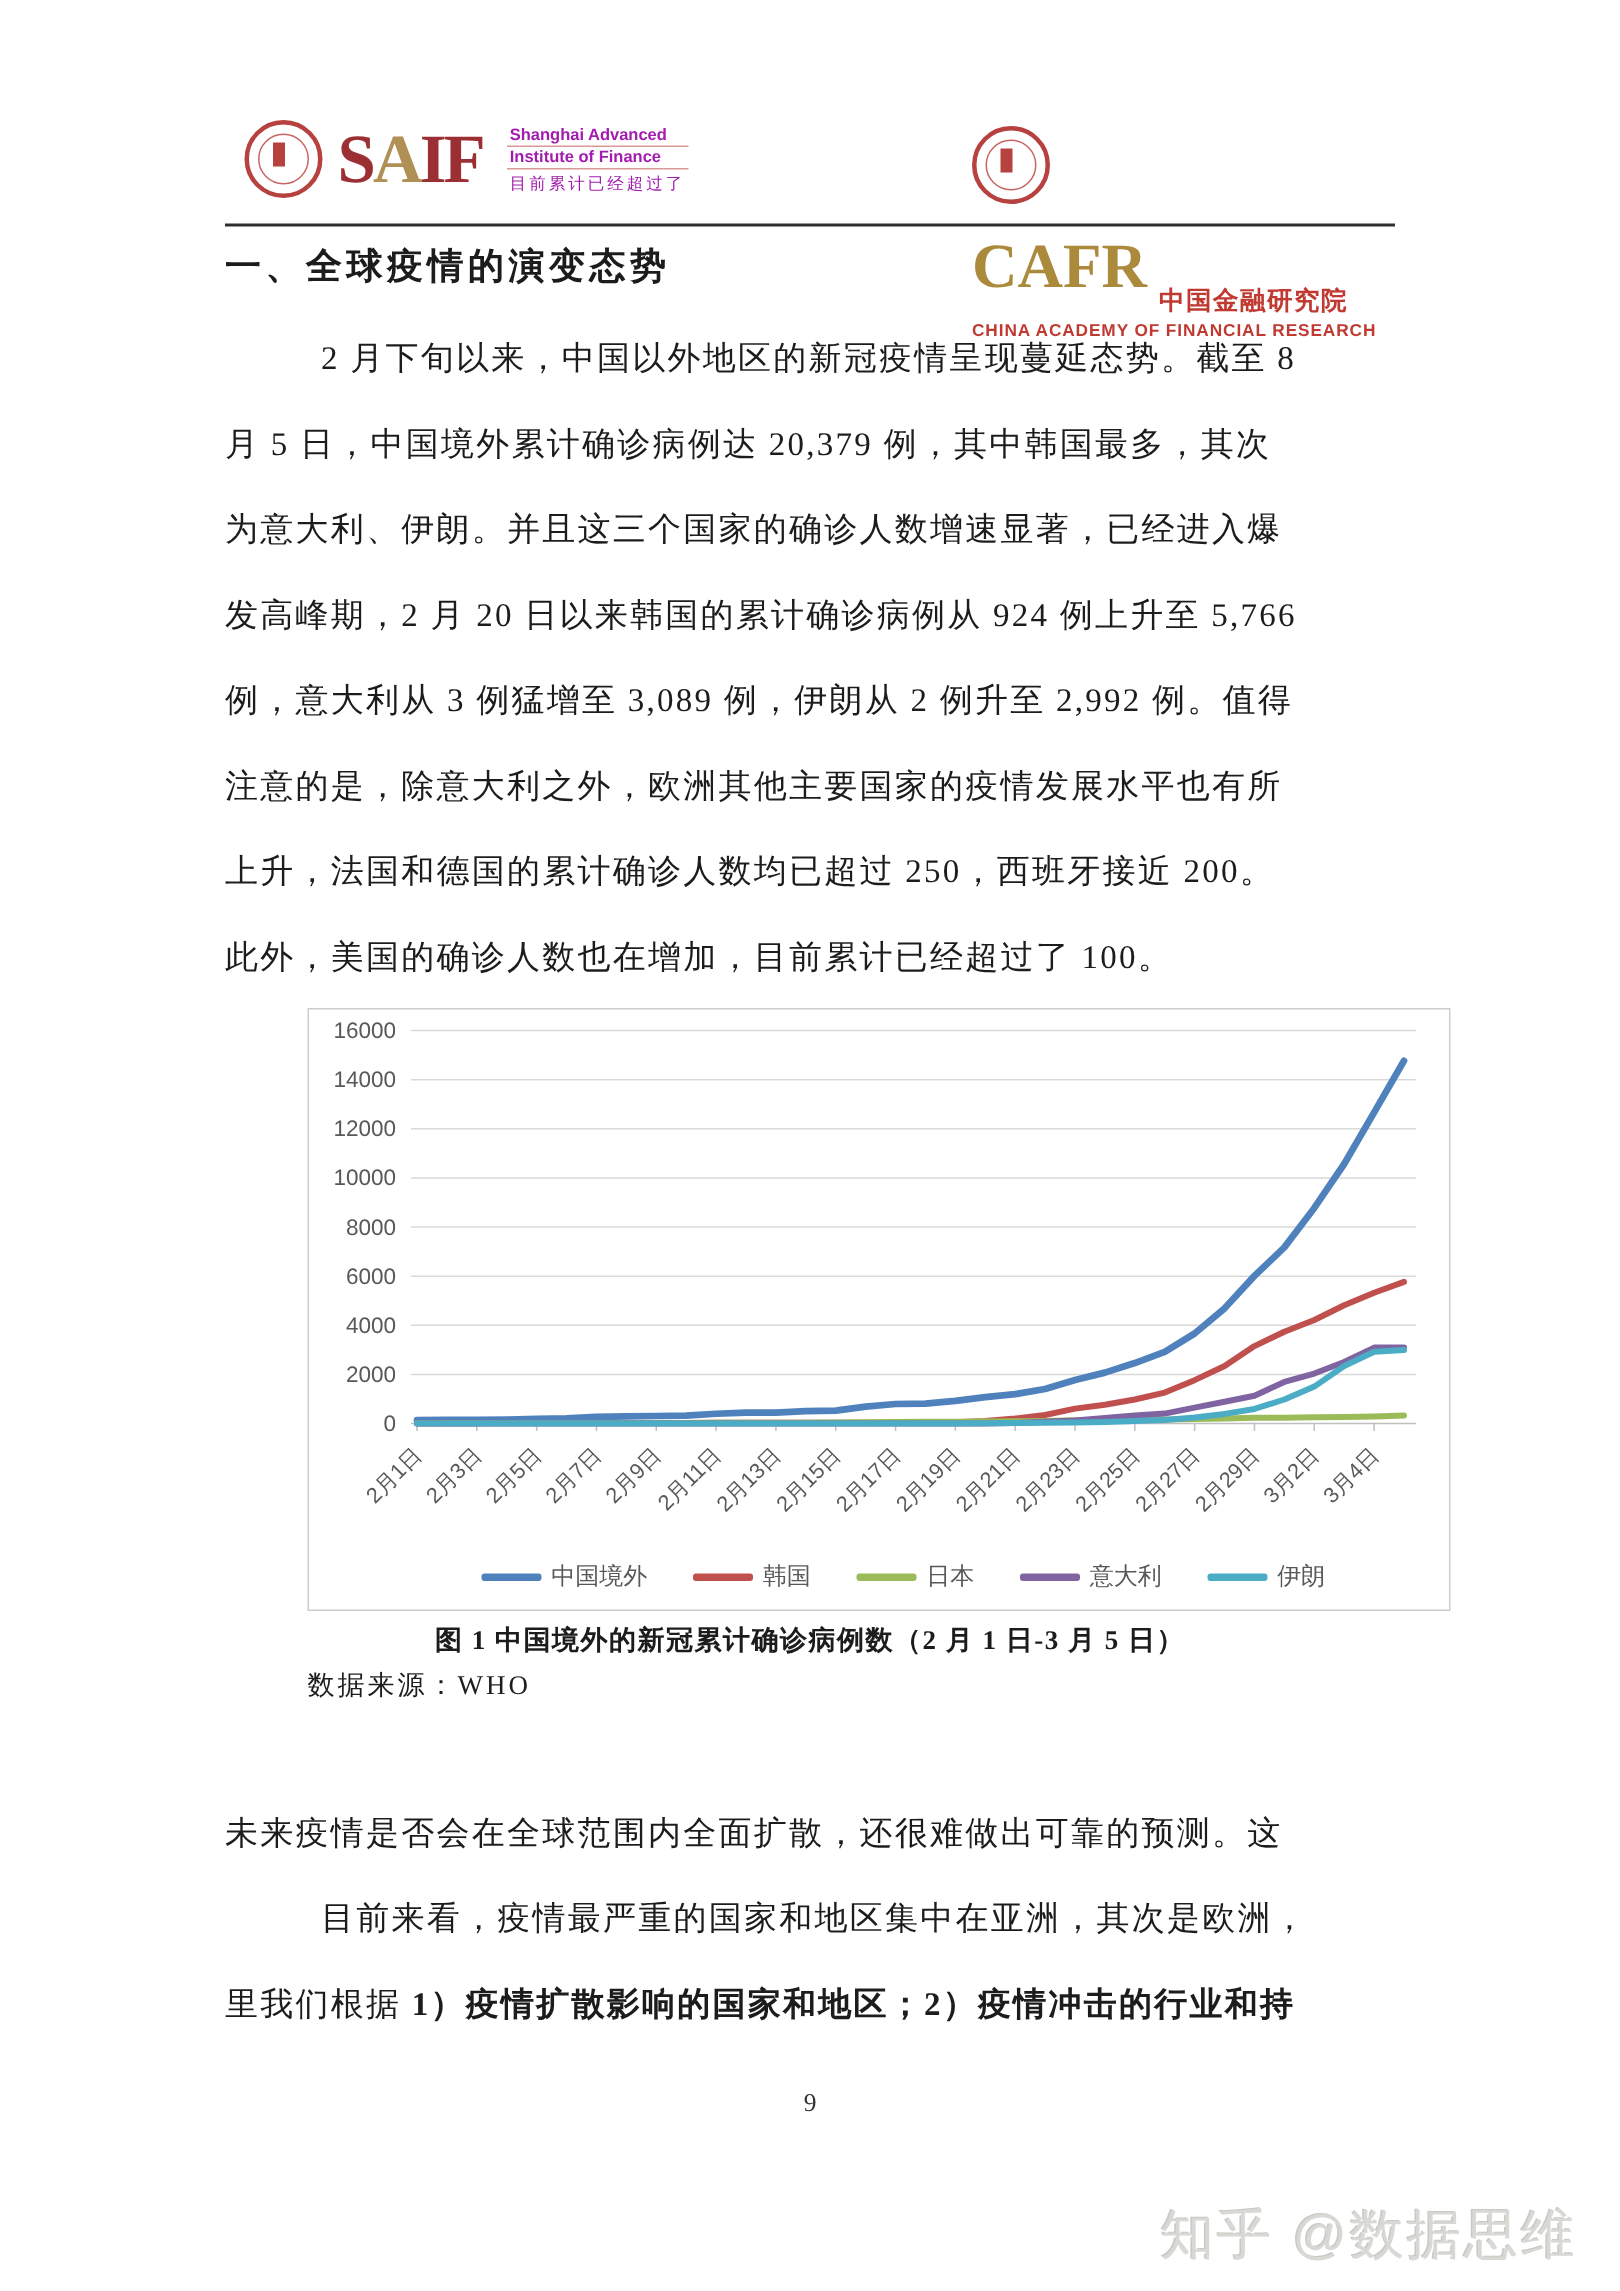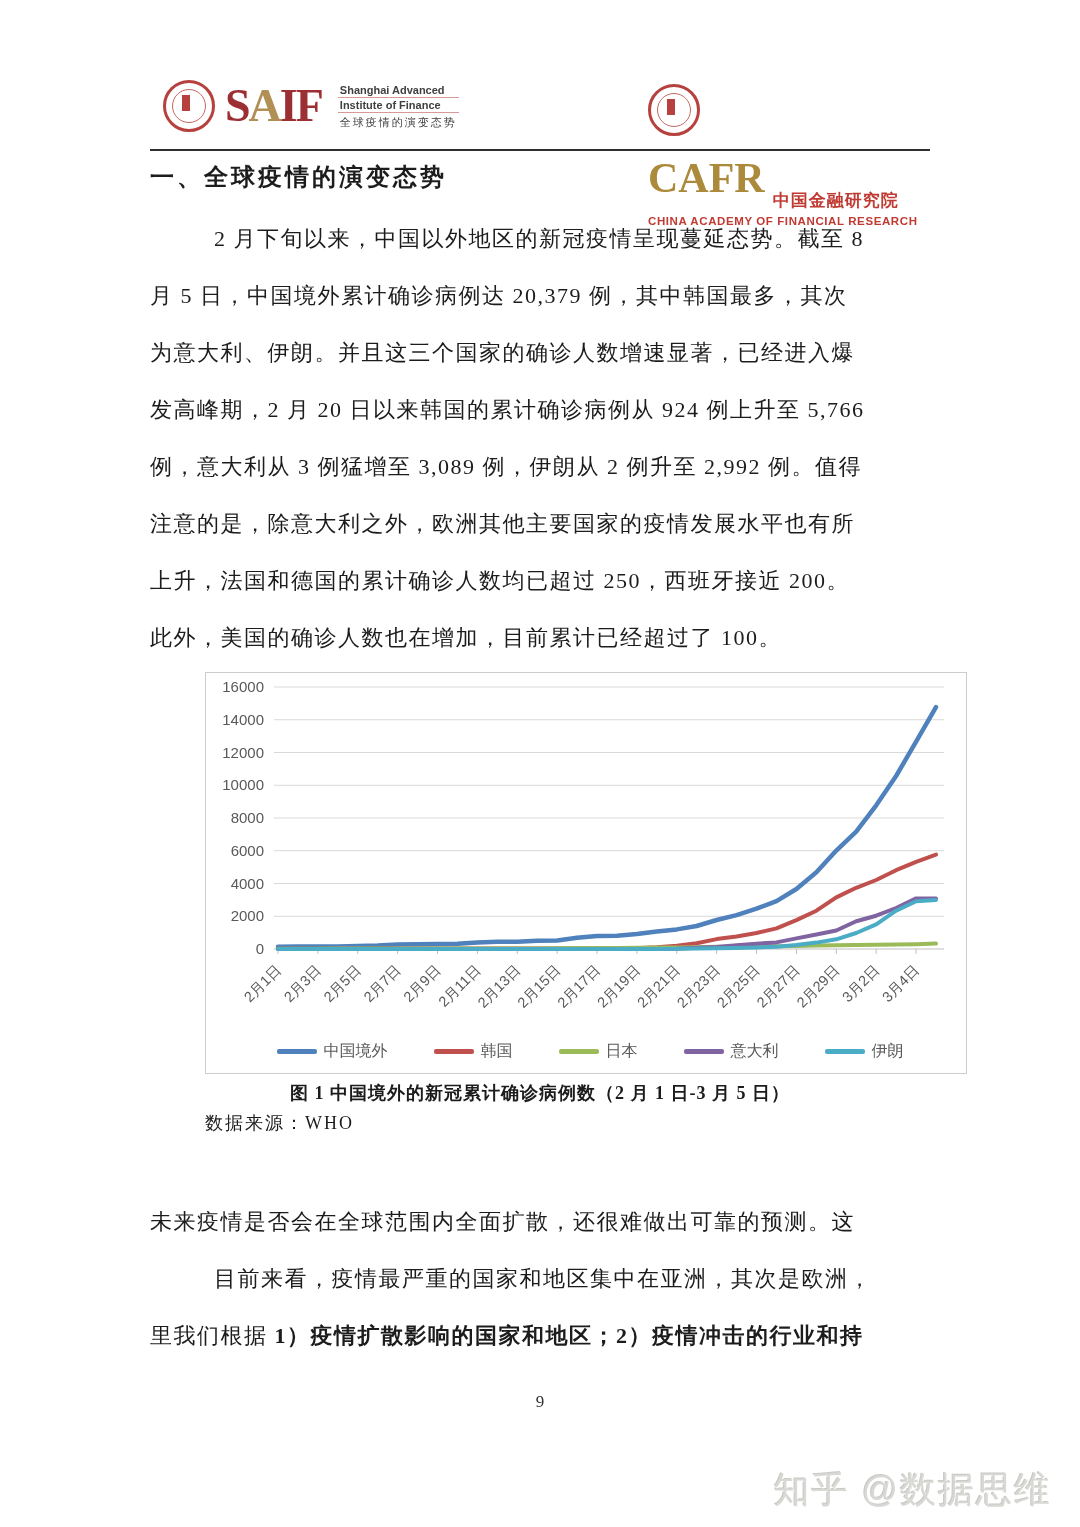--- a/index.html
+++ b/index.html
@@ -6,21 +6,21 @@
   .page{position:relative;width:1080px;height:1527px;background:#fff;overflow:hidden;
         font-family:"Liberation Serif","DejaVu Serif",serif;color:#1c1c1c;}
 
   
   .logo-saif{position:absolute;left:163px;top:80px;display:flex;align-items:center;gap:10px;}
   .seal{width:46px;height:46px;border-radius:50%;border:3px solid #b6413e;position:relative;flex:0 0 auto;}
   .seal::before{content:"";position:absolute;left:6px;top:6px;right:6px;bottom:6px;border-radius:50%;border:1px solid #c66763;}
   .seal::after{content:"";position:absolute;left:16px;top:12px;width:8px;height:16px;background:#b6413e;box-shadow:0 18px 0 -6px #b6413e,-6px 10px 0 -4px #b6413e,6px 10px 0 -4px #b6413e;}
   .saif-word{font-size:46px;font-weight:bold;line-height:1;letter-spacing:-2px;color:#9c2f33;}
   .saif-word .gold{color:#b09055;}
-  .saif-text{border-left:0;margin-left:6px;color:#404040;font-family:"Liberation Sans","DejaVu Sans",sans-serif;}
+  .saif-text{border-left:0;margin-left:6px;color:#a21caf;font-family:"Liberation Sans","DejaVu Sans",sans-serif;}
   .saif-text .en{font-size:11px;font-weight:bold;border-bottom:1px solid #d89a97;padding:1px 2px;}
   .saif-text .cn{font-size:11px;letter-spacing:2px;padding:2px 2px 0 2px;}
   .logo-cafr{position:absolute;left:648px;top:84px;display:flex;align-items:flex-start;gap:10px;flex-direction:column;}
   .cafr-right .row1{display:flex;align-items:center;gap:8px;}
   .cafr-word{font-size:42px;font-weight:bold;line-height:0.9;color:#ac8a3c;letter-spacing:0px;}
   .cafr-cn{font-size:17px;font-weight:bold;color:#c03a32;letter-spacing:1px;margin-top:43px;}
   .cafr-en{font-size:11.5px;font-weight:bold;color:#c03a32;letter-spacing:0.6px;margin-top:3px;
            font-family:"Liberation Sans","DejaVu Sans",sans-serif;}
 
   .rule{position:absolute;left:150px;top:149px;width:780px;height:0;border-top:2px solid #2e2e2e;}
@@ -31,22 +31,22 @@
   .para .line{white-space:nowrap;}
   .para .indent{text-indent:64px;}
   .p1{top:210px;}
   .p2{top:1193px;}
   .bold{font-weight:bold;margin-top:32px;}
 
   
   .chart-frame{position:absolute;left:205px;top:672px;width:760px;height:400px;
                border:1px solid #cdcdcd;background:#fff;}
   .chart-frame svg{position:absolute;left:0;top:0;}
-  .legend{position:absolute;left:4px;bottom:11px;width:100%;display:flex;justify-content:center;
-          gap:46px;font-family:"Liberation Sans","DejaVu Sans",sans-serif;font-size:16px;color:#595959;}
+  .legend{position:absolute;left:16px;bottom:11px;width:100%;display:flex;justify-content:center;
+          gap:30px;font-family:"Liberation Sans","DejaVu Sans",sans-serif;font-size:16px;color:#595959;}
   .legend-item{display:flex;align-items:center;gap:7px;}
   .legend-swatch{display:inline-block;width:40px;height:5px;border-radius:2px;}
 
   .caption{position:absolute;left:150px;top:1081px;width:780px;text-align:center;
            font-size:18px;font-weight:bold;letter-spacing:1px;}
   .source{position:absolute;left:205px;top:1111px;font-size:18px;letter-spacing:2px;}
 
   .page-number{position:absolute;left:0;top:1392px;width:1080px;text-align:center;font-size:17px;color:#333;}
   .watermark{position:absolute;right:28px;top:1466px;font-size:36px;letter-spacing:2px;color:#d8d8d4;
              font-family:"Liberation Sans","DejaVu Sans",sans-serif;
@@ -56,21 +56,21 @@
 <body>
 
 <div class="page">
 
   <div class="logo-saif">
     <div class="seal"></div>
     <div class="saif-word"><span>S</span><span class="gold">A</span><span>IF</span></div>
     <div class="saif-text">
       <div class="en">Shanghai Advanced</div>
       <div class="en">Institute of Finance</div>
-      <div class="cn">全球疫情的演变态势</div>
+      <div class="cn">目前累计已经超过了</div>
     </div>
   </div>
 
   <div class="logo-cafr">
     <div class="seal"></div>
     <div class="cafr-right">
       <div class="row1">
         <span class="cafr-word">CAFR</span>
         <span class="cafr-cn">中国金融研究院</span>
       </div>

